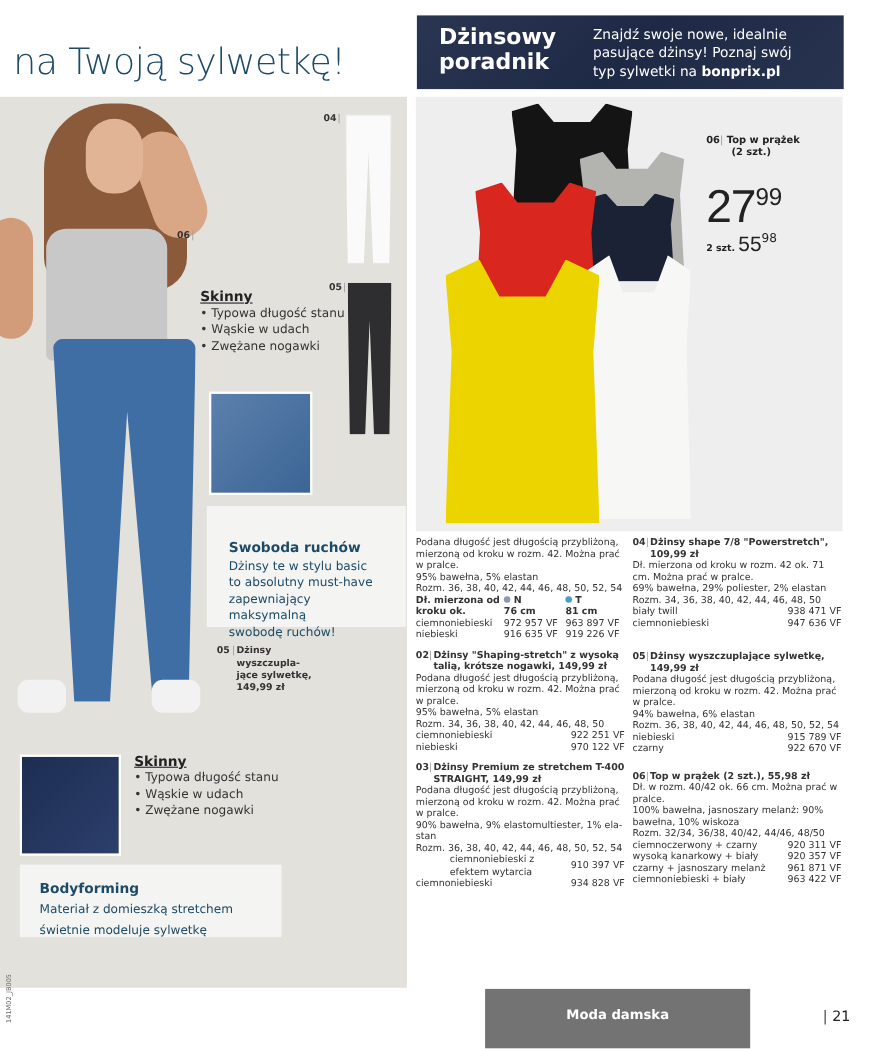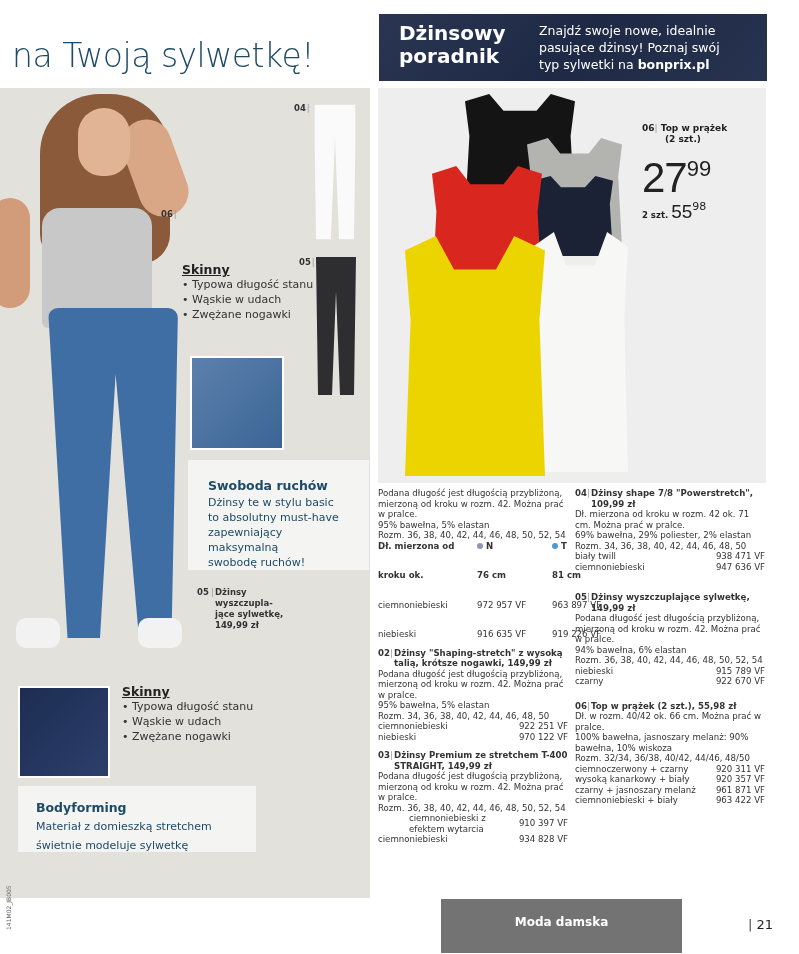--- a/index.html
+++ b/index.html
@@ -36,21 +36,21 @@
   .detail-img-2 { position: absolute; left: 18px; top: 686px; width: 92px; height: 92px; background: linear-gradient(135deg, #1d2d52, #2c3f6b); border: 2px solid #fff; }
 
   .tag { position: absolute; font-size: 8.5px; font-weight: bold; color: #333; }
   .tag .bar { color: #999; font-weight: normal; margin-left: 1px; }
 
   .feature-title { font-weight: bold; font-size: 12.5px; color: #222; text-decoration: underline; }
   .feature-list { font-size: 11px; color: #333; line-height: 15px; }
   .feat1 { position: absolute; left: 182px; top: 262px; }
   .feat2 { position: absolute; left: 122px; top: 684px; }
 
-  .infobox { position: absolute; background: #f4f4f2; padding: 18px 20px; }
+  .infobox { position: absolute; background: #f4f4f2; padding: 30px 20px; }
   .infobox-title { font-weight: bold; font-size: 12.5px; color: #1d4a66; margin-bottom: 2px; }
   .infobox-text { font-size: 11px; color: #1d4a66; line-height: 15px; }
   .swoboda { left: 188px; top: 460px; width: 181px; height: 110px; }
   .body-box { left: 18px; top: 786px; width: 238px; height: 66px; padding: 14px 18px; }
   .body-box .infobox-text { line-height: 19px; }
 
   .callout05 { position: absolute; left: 197px; top: 587px; font-size: 8.5px; font-weight: bold; color: #333; line-height: 11px; }
   .callout05 .num { display: inline-block; width: 14px; }
   .callout05 .lines { position: absolute; left: 18px; top: 0; width: 80px; }
 
@@ -59,38 +59,38 @@
   .tank-black { left: 465px; top: 94px; width: 110px; height: 120px; background: #141414; }
   .tank-grey { left: 527px; top: 138px; width: 95px; height: 110px; background: #b3b3b0; }
   .tank-navy { left: 533px; top: 176px; width: 80px; height: 80px; background: #1b2235; }
   .tank-red { left: 432px; top: 166px; width: 110px; height: 130px; background: #d9261f; }
   .tank-white { left: 533px; top: 232px; width: 95px; height: 240px; background: #f7f7f5; }
   .tank-yellow { left: 405px; top: 236px; width: 140px; height: 240px; background: #ecd400; }
 
   .price-block { position: absolute; left: 642px; top: 123px; width: 125px; color: #222; }
   .price-label { font-size: 9px; font-weight: bold; line-height: 11px; }
   .price-label .indent { padding-left: 23px; display: block; }
-  .price-main { font-size: 42px; line-height: 44px; margin-top: 2px; letter-spacing: -1px; font-family: "Liberation Sans", sans-serif; }
+  .price-main { font-size: 42px; line-height: 44px; margin-top: 12px; letter-spacing: -1px; font-family: "Liberation Sans", sans-serif; }
   .price-main sup { font-size: 22px; vertical-align: 16px; letter-spacing: 0; }
   .price-2 { font-size: 8.5px; font-weight: bold; }
   .price-2 .big { font-size: 19px; font-weight: normal; font-family: "Liberation Sans", sans-serif; }
   .price-2 sup { font-size: 11px; font-weight: normal; vertical-align: 8px; }
 
   
   .col { position: absolute; width: 190px; font-size: 8.6px; line-height: 10.5px; color: #333; }
   .col1 { left: 378px; top: 488px; }
   .col2 { left: 575px; top: 488px; }
   .prod { margin-bottom: 8px; }
   .prod-head { font-weight: bold; position: relative; padding-left: 16px; }
   .prod-head .num { position: absolute; left: 0; top: 0; }
   .prod-head .num .bar { color: #999; font-weight: normal; }
   .row { display: flex; justify-content: space-between; }
   .row .code { white-space: nowrap; }
   .row2 { display: flex; justify-content: flex-end; align-items: center; }
-  .mtable { display: grid; grid-template-columns: 80px 56px 56px; gap: 19px; }
+  .mtable { display: grid; grid-template-columns: 80px 56px 56px; }
   .mtable .b { font-weight: bold; }
   .dot { display: inline-block; width: 6px; height: 6px; border-radius: 50%; margin-right: 3px; vertical-align: 0; }
 
   .sidecode { position: absolute; left: 5px; top: 930px; transform: rotate(-90deg); transform-origin: left top; font-size: 6px; color: #666; white-space: nowrap; }
 
   .footer-tab { position: absolute; left: 441px; top: 899px; width: 241px; height: 54px; background: #737373; color: #fff; font-weight: bold; font-size: 12px; text-align: center; padding-top: 16px; }
   .page-num { position: absolute; left: 748px; top: 917px; font-size: 13px; color: #222; }
   .page-num .bar { color: #444; }
 </style>
 </head>
@@ -234,20 +234,21 @@
       </div>
   </div>
 
   <div class="prod">
     <div class="prod-head">
       <span class="num"><span>03</span><span class="bar">|</span></span>
       <div>Dżinsy Premium ze stretchem T-400</div>
       <div>STRAIGHT, 149,99 zł</div>
     </div>
     <div>Podana długość jest długością przybliżoną, mierzoną od kroku w rozm. 42. Można prać w pralce.</div>
+    <div>90% bawełna, 9% elastomultiester, 1% ela-stan</div>
     <div>Rozm.  36, 38, 40, 42, 44, 46, 48, 50, 52, 54</div>
     <div class="row2">
         <span style="width:110px">ciemnoniebieski z efektem wytarcia</span>
         <span class="code">910 397 VF</span>
       </div>
     <div class="row">
         <span>ciemnoniebieski</span>
         <span class="code">934 828 VF</span>
       </div>
   </div>

